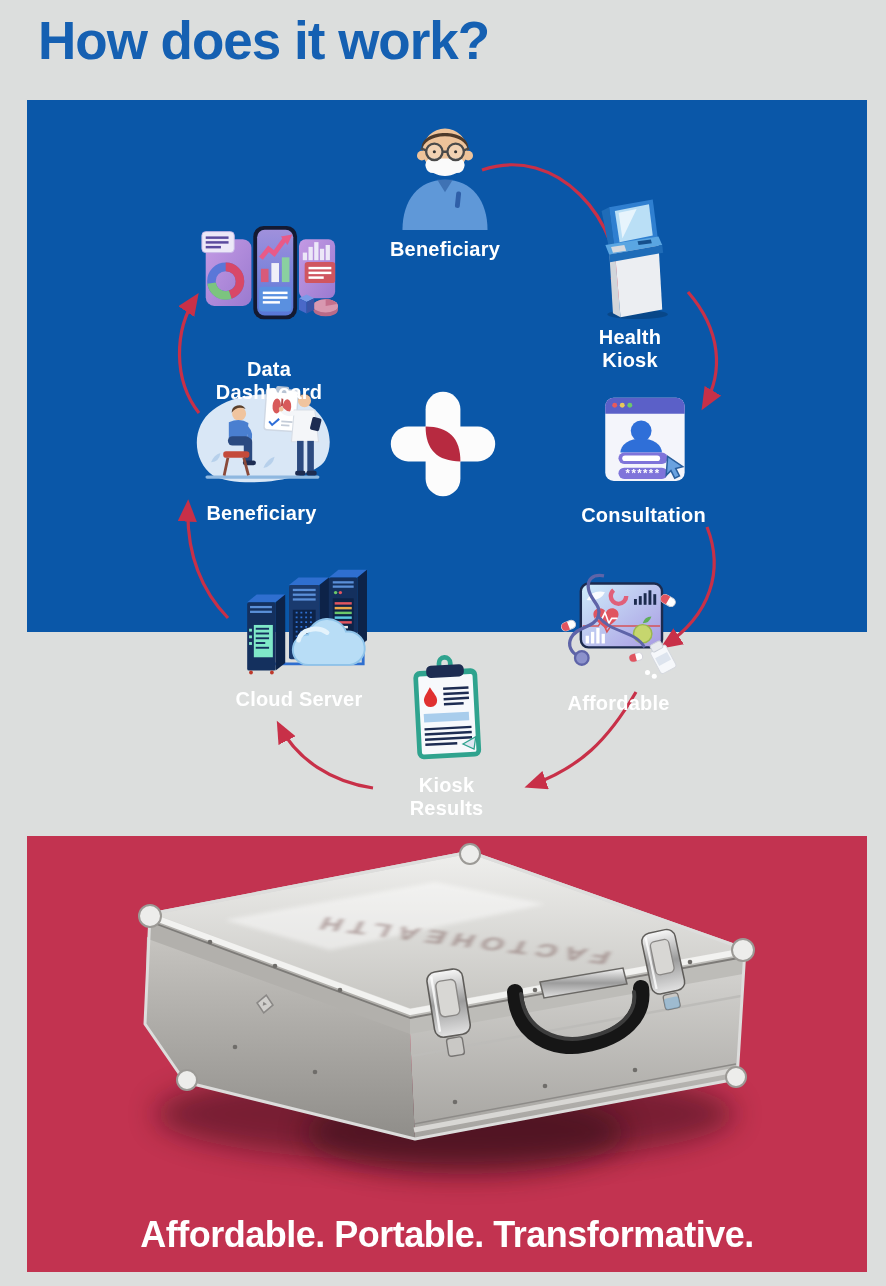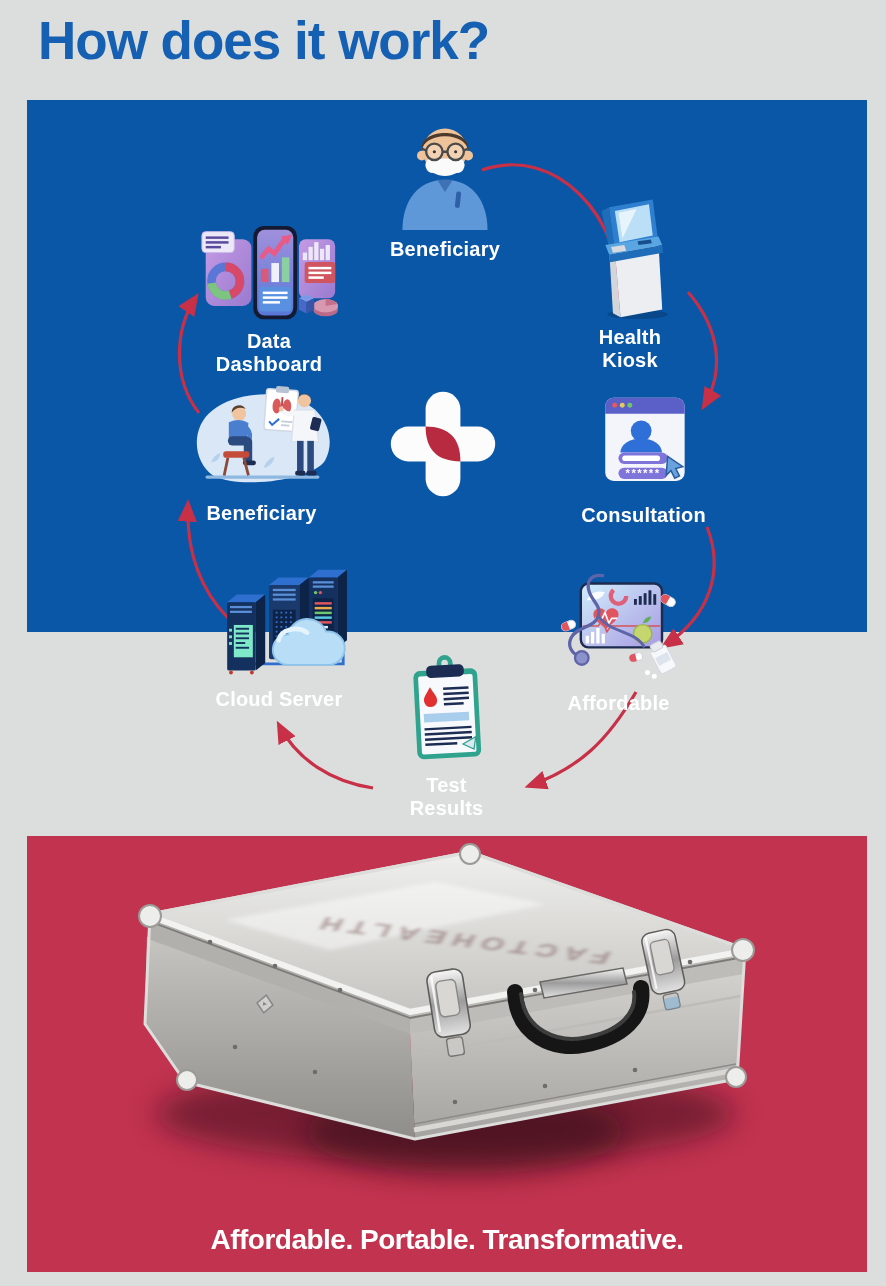--- a/index.html
+++ b/index.html
@@ -5,21 +5,21 @@
   html,body{margin:0;padding:0;}
   body{width:886px;height:1286px;background:var(--bg,#dcdedd);font-family:"Liberation Sans",sans-serif;overflow:hidden;position:relative;}
   .page{position:absolute;inset:0;padding-left:30px;}
   .title{position:absolute;left:38px;top:10px;font-size:53px;font-weight:800;color:var(--title-blue,#1560b2);letter-spacing:-1px;margin:0;}
   .panel-blue{position:absolute;left:27px;top:100px;width:840px;height:532px;background:var(--panel-blue,#0a57a8);}
   .panel-red{position:absolute;left:27px;top:836px;width:840px;height:436px;background:var(--panel-red,#c23350);overflow:hidden;}
   .arrows{position:absolute;left:0;top:0;width:840px;height:736px;pointer-events:none;}
   .step{position:absolute;display:flex;flex-direction:column;align-items:center;text-align:center;}
   .step .label{margin-top:6px;color:#ffffff;font-size:20px;font-weight:700;line-height:23px;white-space:pre-line;letter-spacing:.2px;}
   .center-logo{position:absolute;left:358px;top:286px;width:116px;height:116px;}
-  .tagline{position:absolute;left:0;right:0;bottom:16px;text-align:center;color:#ffffff;font-size:28px;font-weight:800;letter-spacing:-.5px;}
+  .tagline{position:absolute;left:0;right:0;bottom:16px;text-align:center;color:#ffffff;font-size:36px;font-weight:800;letter-spacing:-.5px;}
   .case-wrap{position:absolute;left:88px;top:6px;width:660px;height:330px;}
   svg{display:block;}
 </style>
 </head>
 <body>
 
 <div class="page">
 
   <h1 class="title">How does it work?</h1>
 
@@ -170,24 +170,24 @@
           <rect x="25" y="64" width="48" height="9" fill="#a9cdec"></rect>
           <g fill="#1d2c52">
             <rect x="25" y="79" width="50" height="2.6"></rect>
               <rect x="25" y="84.5" width="50" height="2.6"></rect>
             <rect x="25" y="90" width="50" height="2.6"></rect>
               <rect x="25" y="95.5" width="34" height="2.6"></rect>
           </g>
           <path d="M65,98 l14,-7 -2.5,13 z" fill="#dfe7f2" stroke="#2fa38e" stroke-width="1.4"></path>
         </g>
       </svg>
-      <div class="label">Test Results</div>
-    </div>
-
-    <div class="step" style="left:182px;top:466px;width:140px;">
+      <div class="label">Kiosk Results</div>
+    </div>
+
+    <div class="step" style="left:202px;top:466px;width:140px;">
       <svg width="138" height="116" viewBox="0 0 145 122">
         <polyline points="28,103 140,103 140,64" stroke="#2f6fd0" stroke-width="3" fill="none"></polyline>
         <g transform="translate(104,12)">
           <polygon points="0,0 10,-8 40,-8 30,0" fill="#2f6fd0"></polygon>
           <polygon points="30,0 40,-8 40,66 30,74" fill="#0d2348"></polygon>
           <rect x="0" y="0" width="30" height="74" rx="2" fill="#14305e"></rect>
           <rect x="4" y="22" width="22" height="42" fill="#0d2348"></rect>
           <g>
             <rect x="6" y="26" width="18" height="2.6" fill="#e05560"></rect>
               <rect x="6" y="31" width="18" height="2.6" fill="#e8a84a"></rect>
@@ -285,21 +285,21 @@
           <rect x="41" y="74" width="28" height="7" rx="3" fill="#c44a3a"></rect>
           <line x1="46" y1="81" x2="42" y2="100" stroke="#8a4a3a" stroke-width="3"></line>
           <line x1="63" y1="81" x2="68" y2="100" stroke="#8a4a3a" stroke-width="3"></line>
         </g>
         <path d="M84,92 q4,-10 12,-12 q-2,10 -12,12 z" fill="#aecbe8" opacity=".8"></path>
         <path d="M28,86 q3,-8 10,-10 q-1,9 -10,10 z" fill="#aecbe8" opacity=".8"></path>
       </svg>
       <div class="label">Beneficiary</div>
     </div>
 
-    <div class="step" style="left:172px;top:124px;width:140px;">
+    <div class="step" style="left:172px;top:124px;width:140px;gap:28px;">
       <svg width="138" height="100" viewBox="0 0 145 105">
         <defs>
           <linearGradient id="gPhone" x1="0" y1="0" x2="0" y2="1">
             <stop offset="0" stop-color="#a090dc"></stop>
               <stop offset="1" stop-color="#5878d8"></stop>
           </linearGradient>
           <linearGradient id="gCard" x1="0" y1="0" x2="1" y2="1">
             <stop offset="0" stop-color="#c49ae4"></stop>
               <stop offset="1" stop-color="#9a7ad0"></stop>
           </linearGradient>

